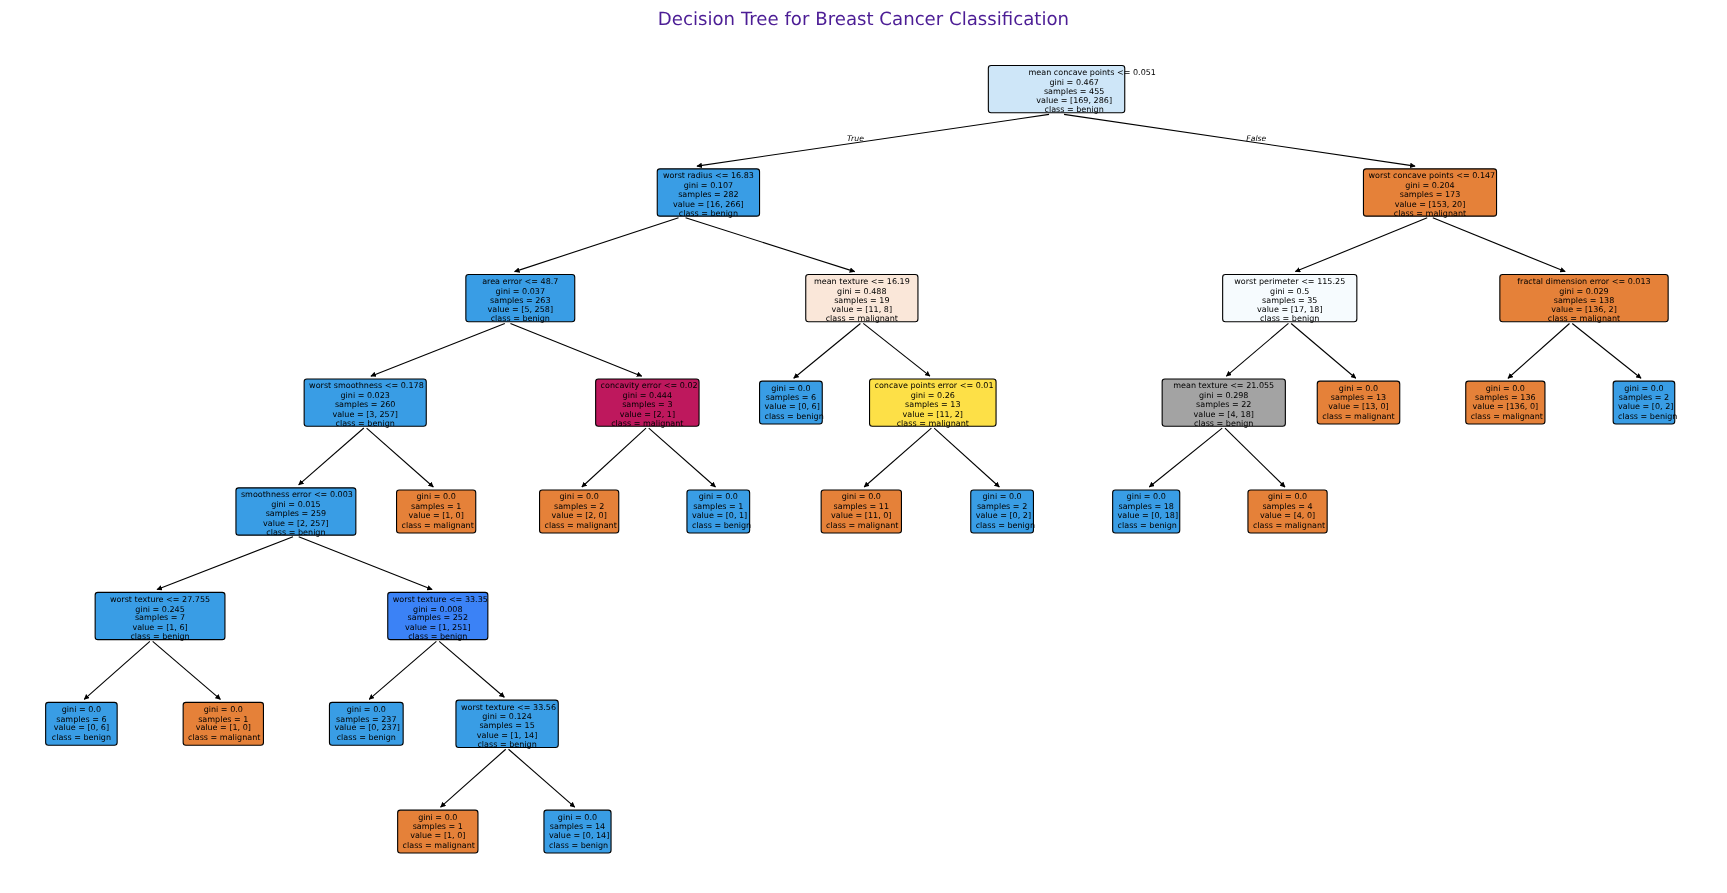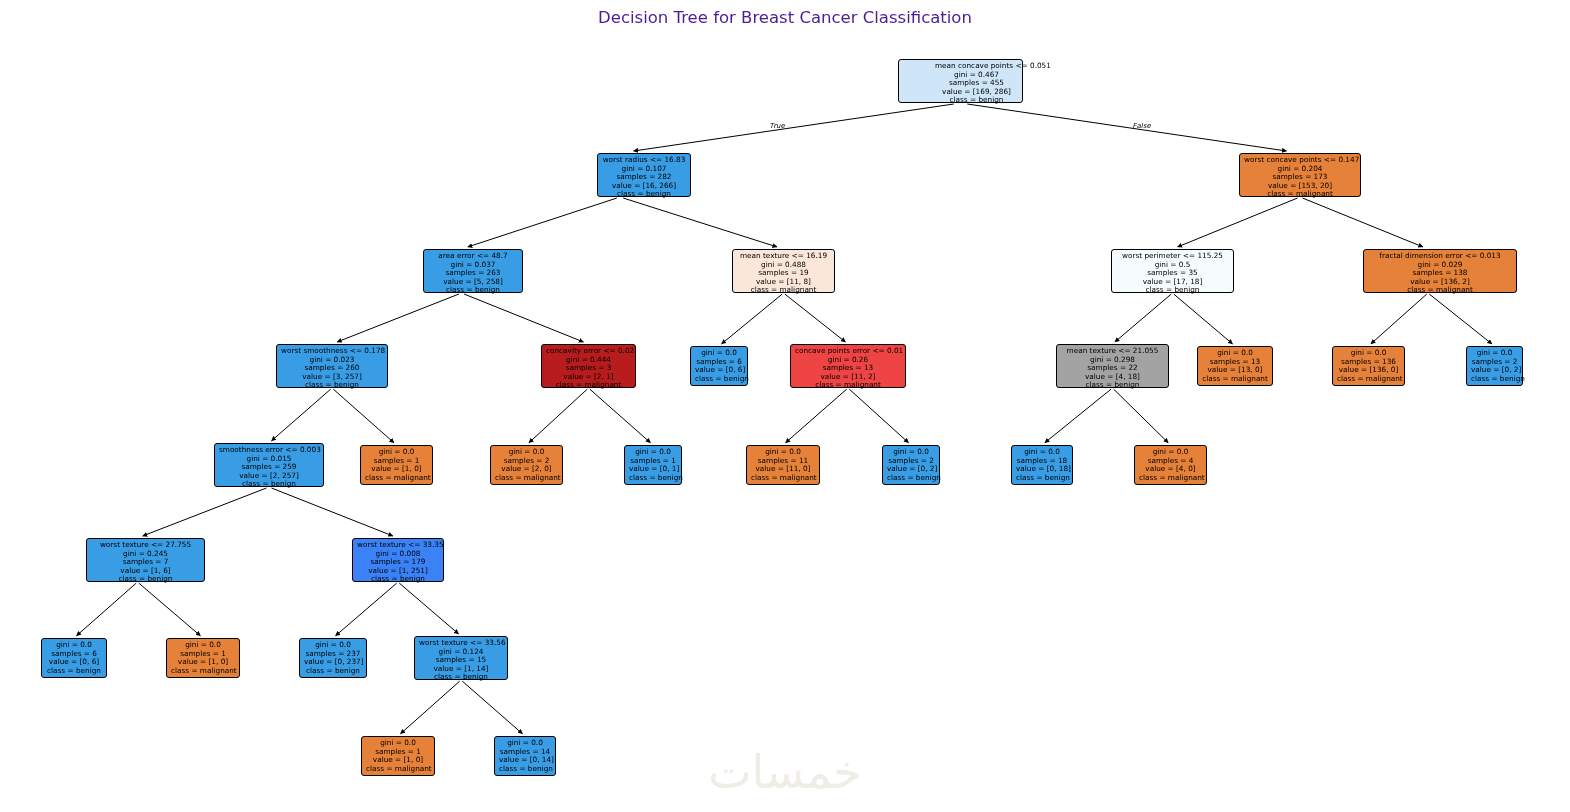--- a/index.html
+++ b/index.html
@@ -145,34 +145,34 @@
         <div>value = [136, 2]</div>
         <div>class = malignant</div>
       </div>
       <div class="node" style="left: 276px; top: 344px; width: 112px; height: 44px; background: rgb(57, 157, 229);">
         <div>worst smoothness &lt;= 0.178</div>
         <div>gini = 0.023</div>
         <div>samples = 260</div>
         <div>value = [3, 257]</div>
         <div>class = benign</div>
       </div>
-      <div class="node" style="left: 541px; top: 344px; width: 95px; height: 44px; background: #b91c1c;">
+      <div class="node" style="left: 541px; top: 344px; width: 95px; height: 44px; background: #be185d;">
         <div>concavity error &lt;= 0.02</div>
         <div>gini = 0.444</div>
         <div>samples = 3</div>
         <div>value = [2, 1]</div>
         <div>class = malignant</div>
       </div>
       <div class="node" style="left: 690px; top: 346px; width: 58px; height: 40px; background: rgb(57, 157, 229);">
         <div>gini = 0.0</div>
         <div>samples = 6</div>
         <div>value = [0, 6]</div>
         <div>class = benign</div>
       </div>
-      <div class="node" style="left: 790px; top: 344px; width: 116px; height: 44px; background: #ef4444;">
+      <div class="node" style="left: 790px; top: 344px; width: 116px; height: 44px; background: #fde047;">
         <div>concave points error &lt;= 0.01</div>
         <div>gini = 0.26</div>
         <div>samples = 13</div>
         <div>value = [11, 2]</div>
         <div>class = malignant</div>
       </div>
       <div class="node" style="left: 1056px; top: 344px; width: 113px; height: 44px; background: #a3a3a3;">
         <div>mean texture &lt;= 21.055</div>
         <div>gini = 0.298</div>
         <div>samples = 22</div>
@@ -249,21 +249,21 @@
       <div class="node" style="left: 86px; top: 538px; width: 119px; height: 44px; background: rgb(57, 157, 229);">
         <div>worst texture &lt;= 27.755</div>
         <div>gini = 0.245</div>
         <div>samples = 7</div>
         <div>value = [1, 6]</div>
         <div>class = benign</div>
       </div>
       <div class="node" style="left: 352px; top: 538px; width: 92px; height: 44px; background: #3b82f6;">
         <div>worst texture &lt;= 33.35</div>
         <div>gini = 0.008</div>
-        <div>samples = 179</div>
+        <div>samples = 252</div>
         <div>value = [1, 251]</div>
         <div>class = benign</div>
       </div>
       <div class="node" style="left: 41px; top: 638px; width: 66px; height: 40px; background: rgb(57, 157, 229);">
         <div>gini = 0.0</div>
         <div>samples = 6</div>
         <div>value = [0, 6]</div>
         <div>class = benign</div>
       </div>
       <div class="node" style="left: 166px; top: 638px; width: 74px; height: 40px; background: rgb(229, 129, 57);">
@@ -295,14 +295,13 @@
         <div>gini = 0.0</div>
         <div>samples = 14</div>
         <div>value = [0, 14]</div>
         <div>class = benign</div>
       </div>
     </div>
   <div id="labels">
       <div class="edge-label" style="left: 770px; top: 122px;">True</div>
       <div class="edge-label" style="left: 1133px; top: 122px;">False</div>
     </div>
-  <div id="watermark">خمسات</div>
 </div>
 
 </body></html>

